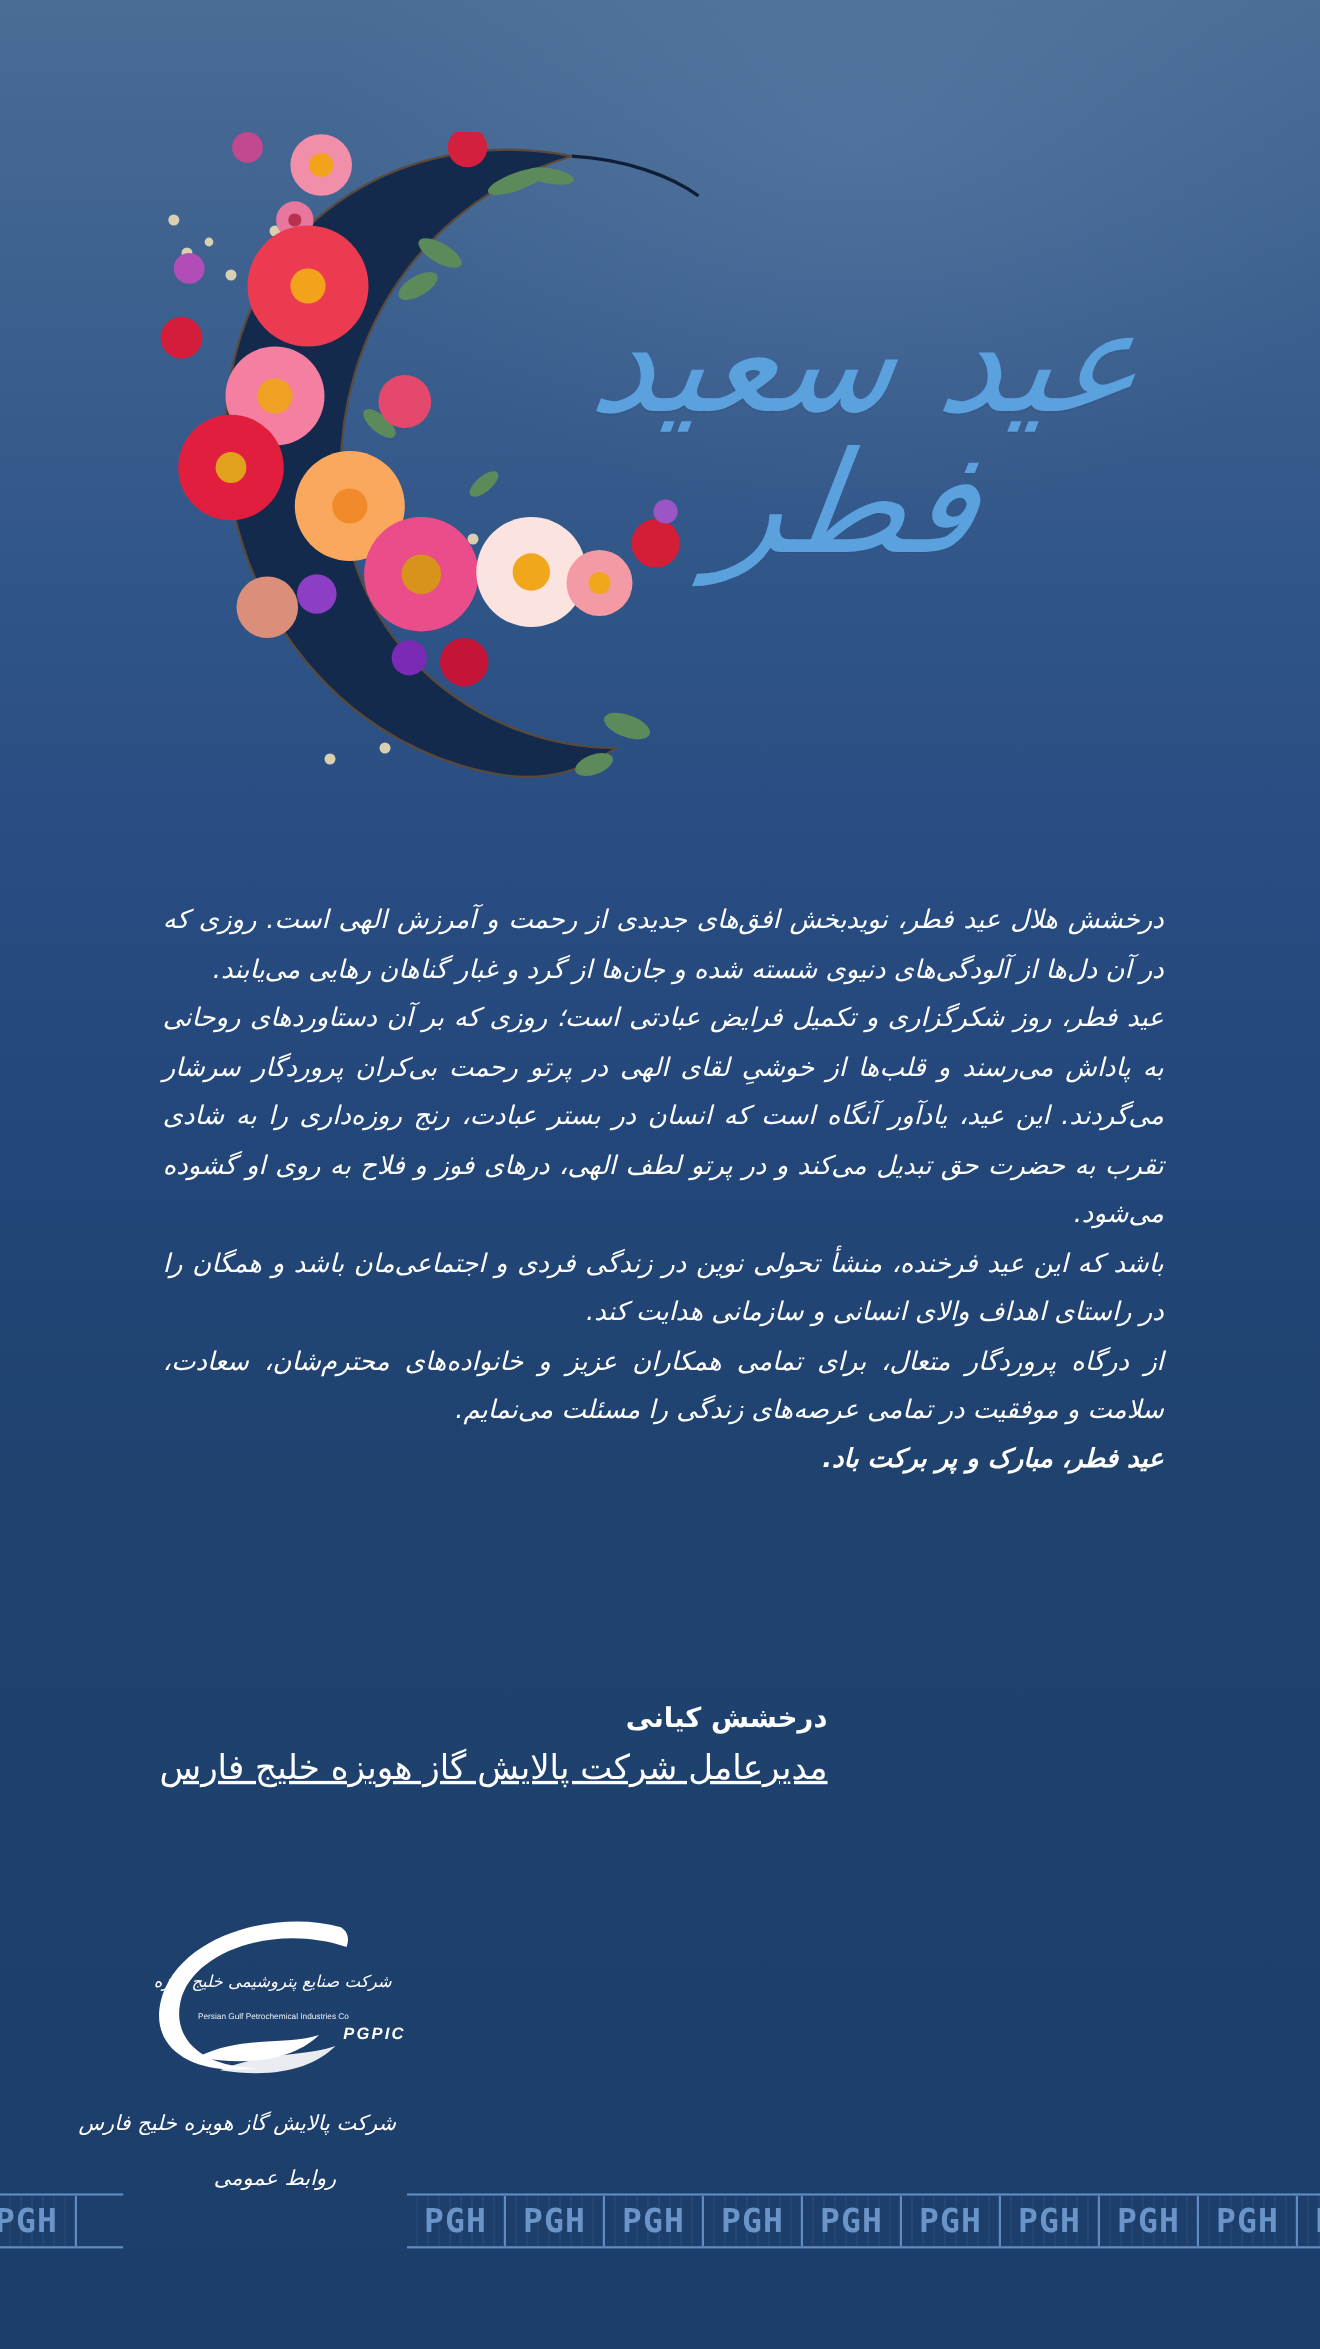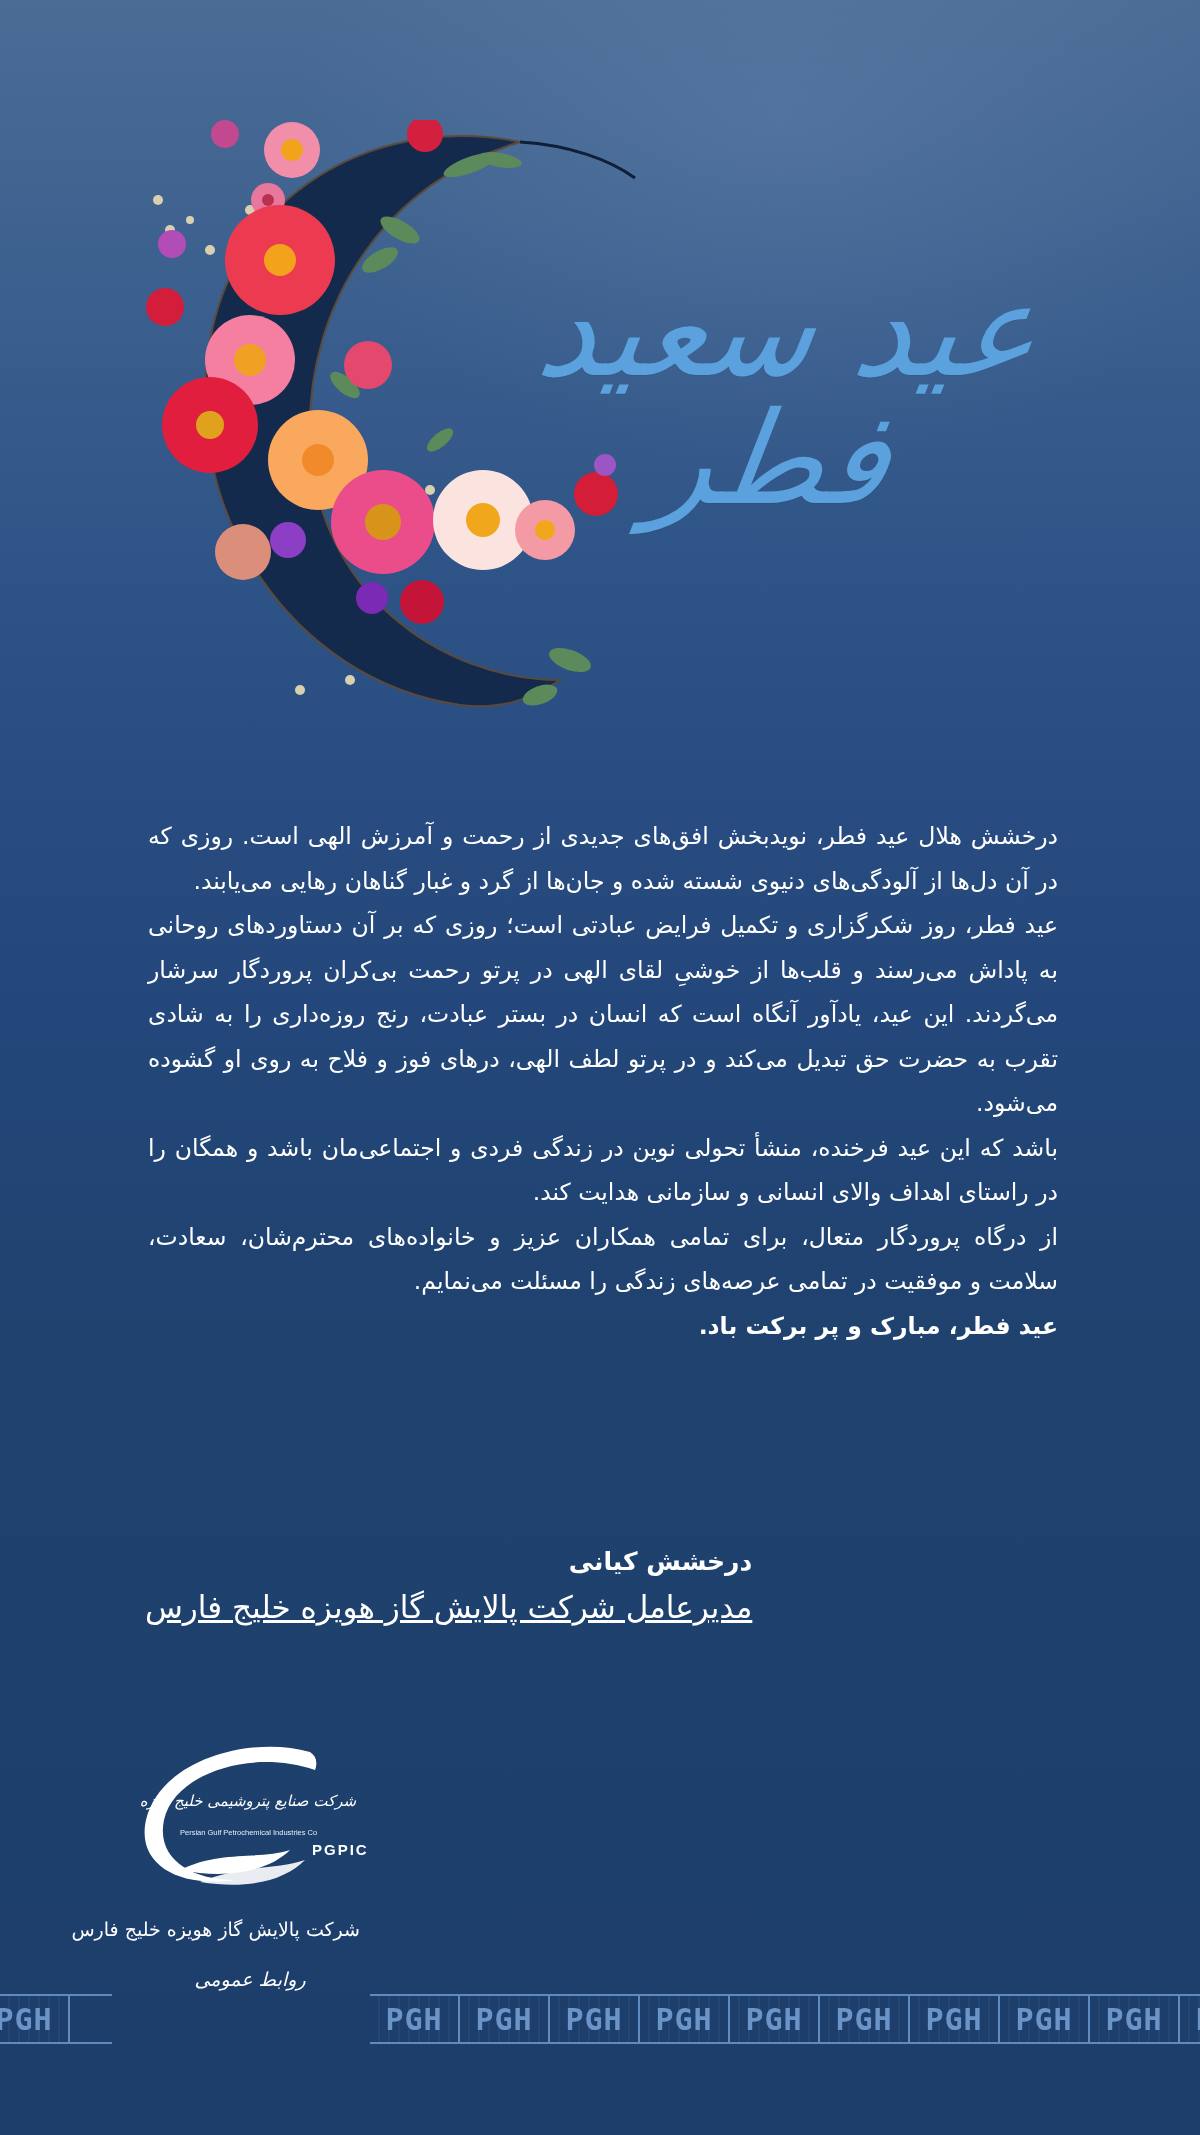--- a/index.html
+++ b/index.html
@@ -34,45 +34,45 @@
     text-shadow: 0 1px 0 rgba(0,0,0,0.05);
   }
 
   
   .message {
     position: absolute; left: 148px; top: 814px; width: 910px;
     direction: rtl; text-align: justify; text-align-last: right;
     color: #ffffff; font-family: "DejaVu Sans", sans-serif;
     font-size: 23.5px; line-height: 44.5px;
   }
-  .message p { margin: 0; }
+  .message p { margin: 0; font-style: italic; }
   .message .bold { font-weight: bold; }
   .sig-wrap { position: absolute; left: 145px; top: 1540px; direction: rtl; color: #fff; }
   .sig-wrap .name { font-weight: bold; font-size: 25px; line-height: 44px; text-align: right; }
   .sig-wrap .title { font-size: 31px; line-height: 46px; text-align: left; text-decoration: underline; }
 
   
   .logo-block { position: absolute; left: 140px; top: 1740px; width: 240px; height: 275px; }
   .logo-block svg { position: absolute; left: 0; top: 0; }
   .logo-fa {
     position: absolute; right: 24px; top: 52px; direction: rtl;
     color: #fff; font-family: "DejaVu Serif", serif; font-style: italic;
     font-size: 15px; white-space: nowrap;
   }
   .logo-en {
     position: absolute; left: 40px; top: 88px; color: #e8eef6;
     font-family: "Liberation Sans", sans-serif; font-size: 7.5px; white-space: nowrap;
   }
   .logo-abbr {
     position: absolute; left: 172px; top: 101px; color: #fff;
-    font-family: "Liberation Sans", sans-serif; font-weight: bold; font-size: 15px; letter-spacing: 2px;
+    font-family: "Liberation Sans", sans-serif; font-weight: bold; font-size: 15px; letter-spacing: 2px; font-style: italic;
   }
   .logo-fa2 {
     position: absolute; left: 0; width: 220px; top: 178px; direction: rtl; text-align: center;
-    color: #fff; font-family: "DejaVu Serif", serif; font-size: 19px; white-space: nowrap;
+    color: #fff; font-family: "DejaVu Serif", serif; font-style: italic; font-size: 19px; white-space: nowrap;
   }
   .logo-fa3 {
     position: absolute; left: 0; width: 220px; top: 228px; direction: rtl; text-align: center;
     color: #fff; font-family: "DejaVu Serif", serif; font-style: italic; font-size: 19px;
   }
 
   
   .pattern {
     position: absolute; top: 1954px; height: 50px;
     border-top: 2px solid #5f8bc0; border-bottom: 2px solid #5f8bc0;

